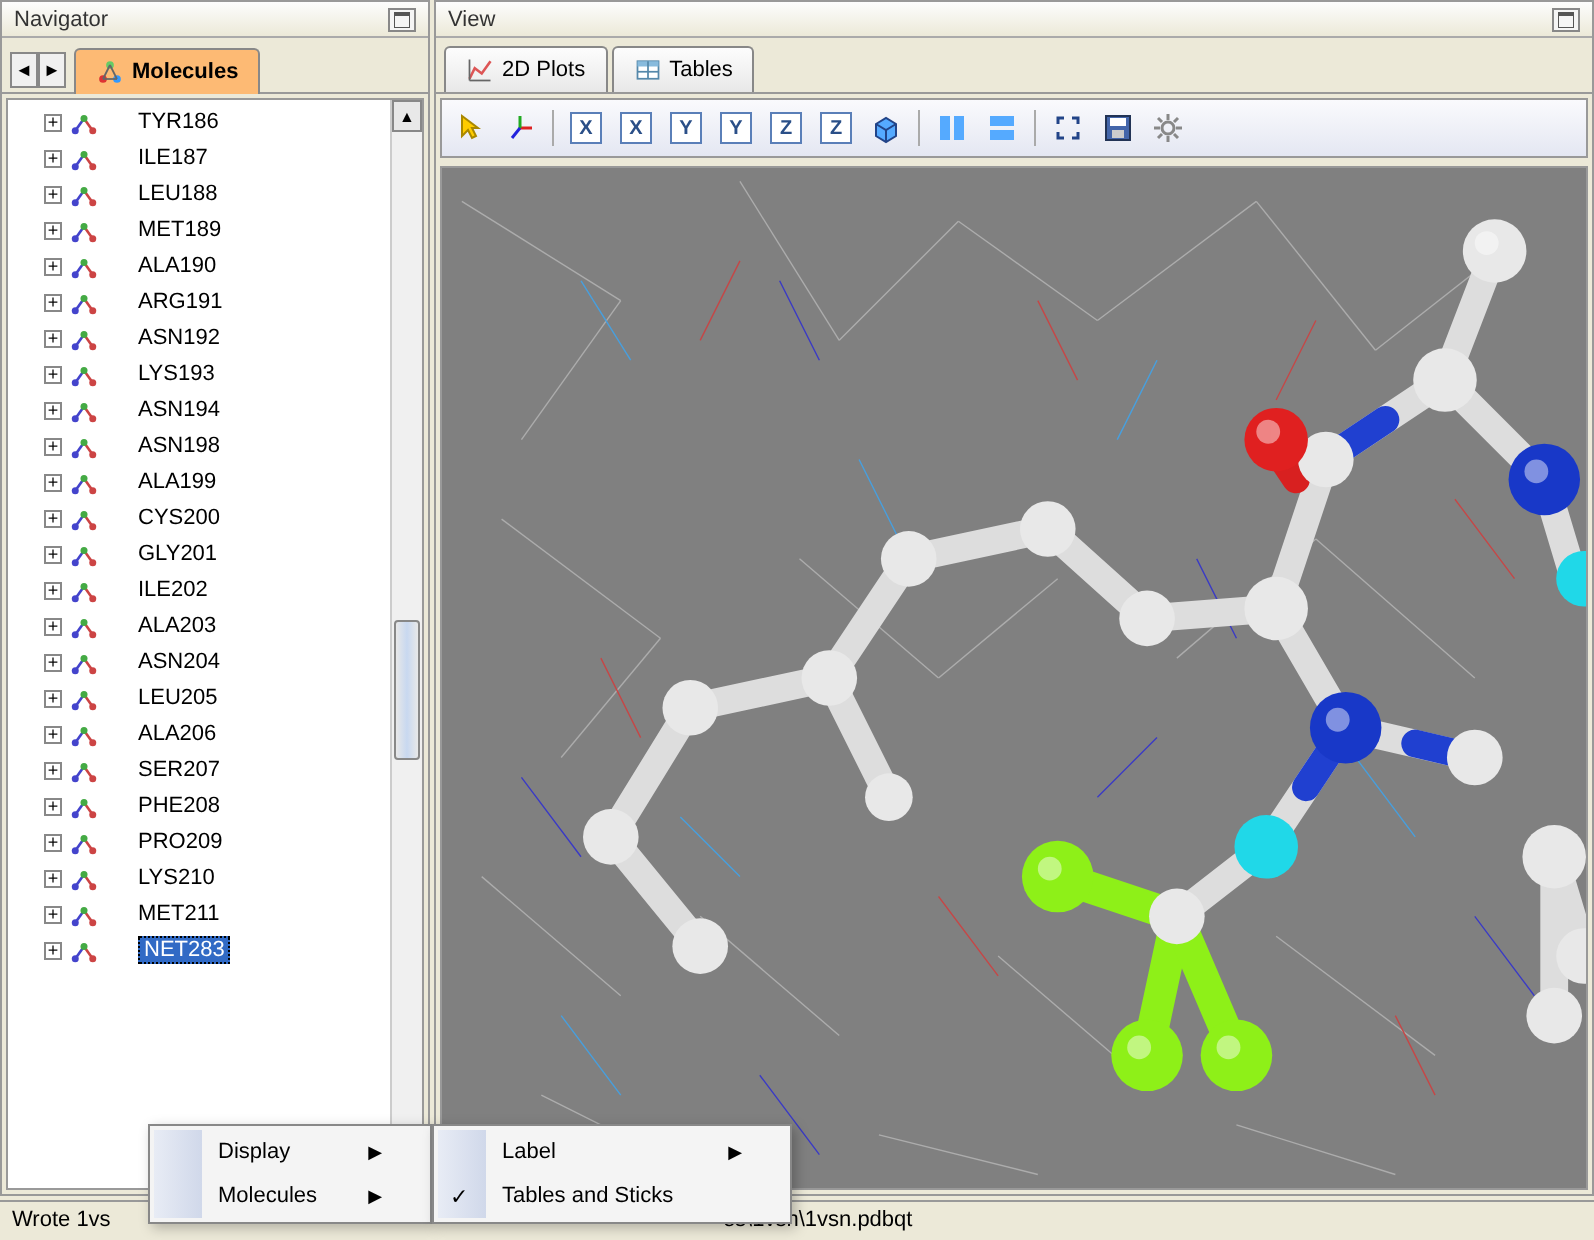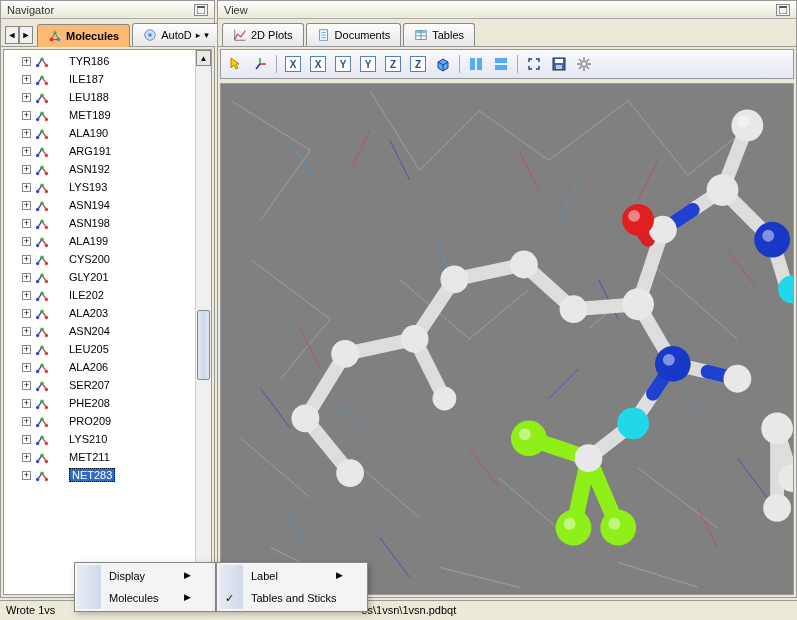--- a/index.html
+++ b/index.html
@@ -40,26 +40,26 @@
 .tbtn svg, .tbtn span { width: 16px; height: 16px; }
 .tsep { width: 1px; height: 18px; background: #aaa; margin: 0 2px; }
 .axis-btn { font-weight: bold; font-size: 10px; background: #fff; border: 1px solid #5a7fb8; width: 18px; height: 16px; display: inline-flex; align-items: center; justify-content: center; color: #2a4f88; }
 
 .viewport { flex: 1; margin: 2px; border: 1px solid #999; background: #808080; position: relative; overflow: hidden; }
 
 .statusbar { position: absolute; left: 0; right: 0; bottom: 0; height: 20px; border-top: 1px solid #999; background: #ece9d8; padding: 3px 6px; color: #000; }
 
 .context-menu { position: absolute; background: #f4f4f4; border: 1px solid #888; box-shadow: 2px 2px 6px rgba(0,0,0,0.25); padding: 2px; z-index: 100; }
 .context-menu .gutter { position: absolute; left: 2px; top: 2px; bottom: 2px; width: 24px; background: linear-gradient(90deg,#e8ecf5,#d0d8ea); }
-.menu-item { position: relative; padding: 5px 22px 5px 32px; cursor: pointer; display: flex; align-items: flex-start; justify-content: space-between; min-width: 130px; }
+.menu-item { position: relative; padding: 5px 22px 5px 32px; cursor: pointer; display: flex; align-items: center; justify-content: space-between; min-width: 130px; }
 .menu-item .check { position: absolute; left: 6px; }
 .menu-item .sub { font-size: 9px; }
 
 #menu1 { left: 74px; top: 562px; width: 142px; }
-#menu2 { left: 216px; top: 562px; width: 152px; }
+#menu2 { left: 216px; top: 562px; width: 180px; }
 
 svg { display: block; }
 </style>
 </head>
 <body>
 
 <div id="navigator" class="panel">
   <div class="panel-title">
     <span class="panel-title-text">Navigator</span>
     <span class="title-btn">
@@ -80,31 +80,20 @@
             <circle cx="4" cy="12" r="2.2" fill="#d33"></circle>
             <circle cx="12" cy="12" r="2.2" fill="#39f"></circle>
             <circle cx="8" cy="4" r="2.2" fill="#6c6"></circle>
             <line x1="4" y1="12" x2="8" y2="4" stroke="#666"></line>
             <line x1="12" y1="12" x2="8" y2="4" stroke="#666"></line>
             <line x1="4" y1="12" x2="12" y2="12" stroke="#666"></line>
           </svg>
       </span>
       <b>Molecules</b>
     </div>
-    <div class="tab">
-      <span class="icon">
-        <svg viewBox="0 0 16 16">
-            <circle cx="8" cy="8" r="6" fill="#cdf" stroke="#58a"></circle>
-            <circle cx="8" cy="8" r="2" fill="#58a"></circle>
-          </svg>
-      </span>
-      <span>AutoD</span>
-      <span style="font-size:9px">▸</span>
-      <span style="font-size:9px">▾</span>
-    </div>
   </div>
   <div class="tree-wrap">
     <div class="tree" id="tree-container">
         <div class="tree-row">
           <span class="expander">+</span>
           <span class="residue-icon">
             <svg viewBox="0 0 16 16">
               <line x1="3" y1="13" x2="8" y2="6" stroke="#44c" stroke-width="1.5"></line>
               <line x1="8" y1="6" x2="13" y2="13" stroke="#c44" stroke-width="1.5"></line>
               <circle cx="3" cy="13" r="2" fill="#44c"></circle>
@@ -435,31 +424,20 @@
   <div class="tabstrip">
     <div class="tab">
       <span class="icon">
         <svg viewBox="0 0 16 16">
             <polyline points="2,13 5,7 9,10 14,3" fill="none" stroke="#d55" stroke-width="1.5"></polyline>
             <line x1="2" y1="2" x2="2" y2="14" stroke="#666"></line>
             <line x1="2" y1="14" x2="14" y2="14" stroke="#666"></line>
           </svg>
       </span>
       <span>2D Plots</span>
-    </div>
-    <div class="tab">
-      <span class="icon">
-        <svg viewBox="0 0 16 16">
-            <rect x="3" y="2" width="9" height="12" fill="#fff" stroke="#39d"></rect>
-            <line x1="5" y1="5" x2="10" y2="5" stroke="#39d"></line>
-            <line x1="5" y1="8" x2="10" y2="8" stroke="#39d"></line>
-            <line x1="5" y1="11" x2="10" y2="11" stroke="#39d"></line>
-          </svg>
-      </span>
-      <span>Documents</span>
     </div>
     <div class="tab">
       <span class="icon">
         <svg viewBox="0 0 16 16">
             <rect x="2" y="3" width="12" height="10" fill="#fff" stroke="#58a"></rect>
             <rect x="2" y="3" width="12" height="3" fill="#8bd"></rect>
             <line x1="8" y1="3" x2="8" y2="13" stroke="#58a"></line>
             <line x1="2" y1="9" x2="14" y2="9" stroke="#58a"></line>
           </svg>
       </span>

